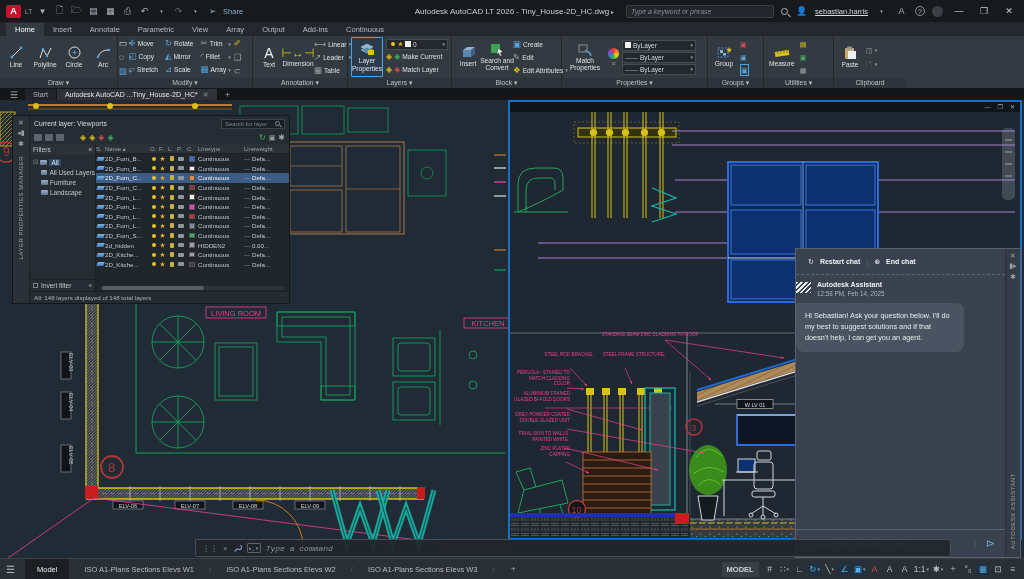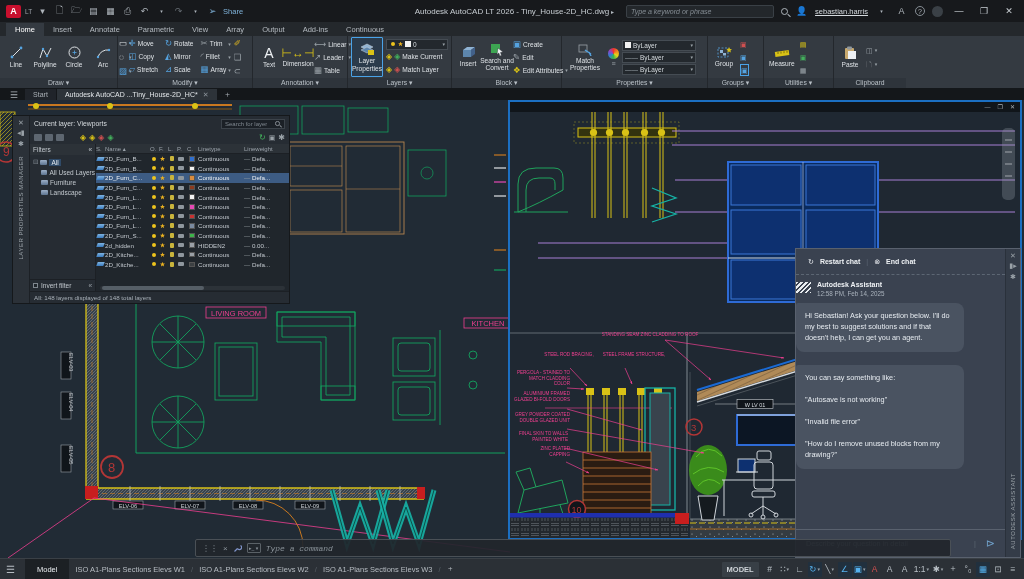--- a/index.html
+++ b/index.html
@@ -115,21 +115,21 @@
 
   
   #cmdbar{left:195px;top:439px;width:756px;height:18px;background:rgba(33,38,44,.93);border:1px solid #4a5056;border-radius:2px;display:flex;align-items:center;padding:0 6px;gap:5px;}
   .cmd-ic{color:#8a9299;font-size:8px;}
   .cmd-box{width:14px;height:10px;border:1px solid #5a6167;border-radius:1px;color:#8a9299;font-size:5px;display:flex;align-items:center;justify-content:center;gap:1px;}
   #cmd-text{color:#8a9299;font-size:8px;font-style:italic;font-family:"Liberation Mono",monospace;}
 
   
   #statusbar{position:absolute;left:0;top:558px;width:1024px;height:21px;background:#2b3036;border-top:1px solid #3a4046;display:flex;align-items:center;font-size:7.5px;}
   #sb-left{display:flex;align-items:center;height:100%;}
-  .ltab{color:#b6bcc2;padding:0 6px;}
+  .ltab{color:#b6bcc2;padding:0 15px;}
   .ltab.model{background:#1c2024;color:#e8ecef;height:100%;display:flex;align-items:center;padding:0 12px;margin-left:4px;}
   .lsep{color:#555d64;}
   #sb-right{margin-left:auto;display:flex;align-items:center;gap:1px;padding-right:4px;}
   .sic{min-width:14px;height:15px;display:flex;align-items:center;justify-content:center;color:#b9c0c6;font-size:8.5px;gap:1px;padding:0 1px;}
   .sic.on{color:#55b2ef;background:#21303e;border-radius:1px;}
   .sic .caret{margin:0;}
   #sb-model{color:#cfd4d9;font-weight:bold;font-size:7.5px;padding:0 5px;background:#383f46;height:15px;display:flex;align-items:center;border-radius:1px;margin-right:3px;}
 </style>
 </head>
 <body>
@@ -1087,27 +1087,20 @@
         </div>
         <div id="as-scroll">
           <div class="as-meta">
             <span class="as-logo"></span>
             <span>
               <div class="as-name">Autodesk Assistant</div>
               <div class="as-time">12:58 PM, Feb 14, 2025</div>
             </span>
           </div>
           <div class="bubble">Hi Sebastian! Ask your question below. I'll do my best to suggest solutions and if that doesn't help, I can get you an agent.</div>
-          <div class="bubble">
-
-          <p>You can say something like:</p>
-              <p>"Autosave is not working"</p>
-              <p>"Invalid file error"</p>
-              <p>"How do I remove unused blocks from my drawing?"</p>
-            </div>
         </div>
         <div id="as-input">
           <span style="flex:1;">Describe your question in detail</span>
           <span style="color:#5c6673;">|</span>
           <span class="send">⊳</span>
         </div>
       </div>
       <div id="as-strip">
         <span class="strip-ic">✕</span>
         <span class="strip-ic">▮▸</span>

